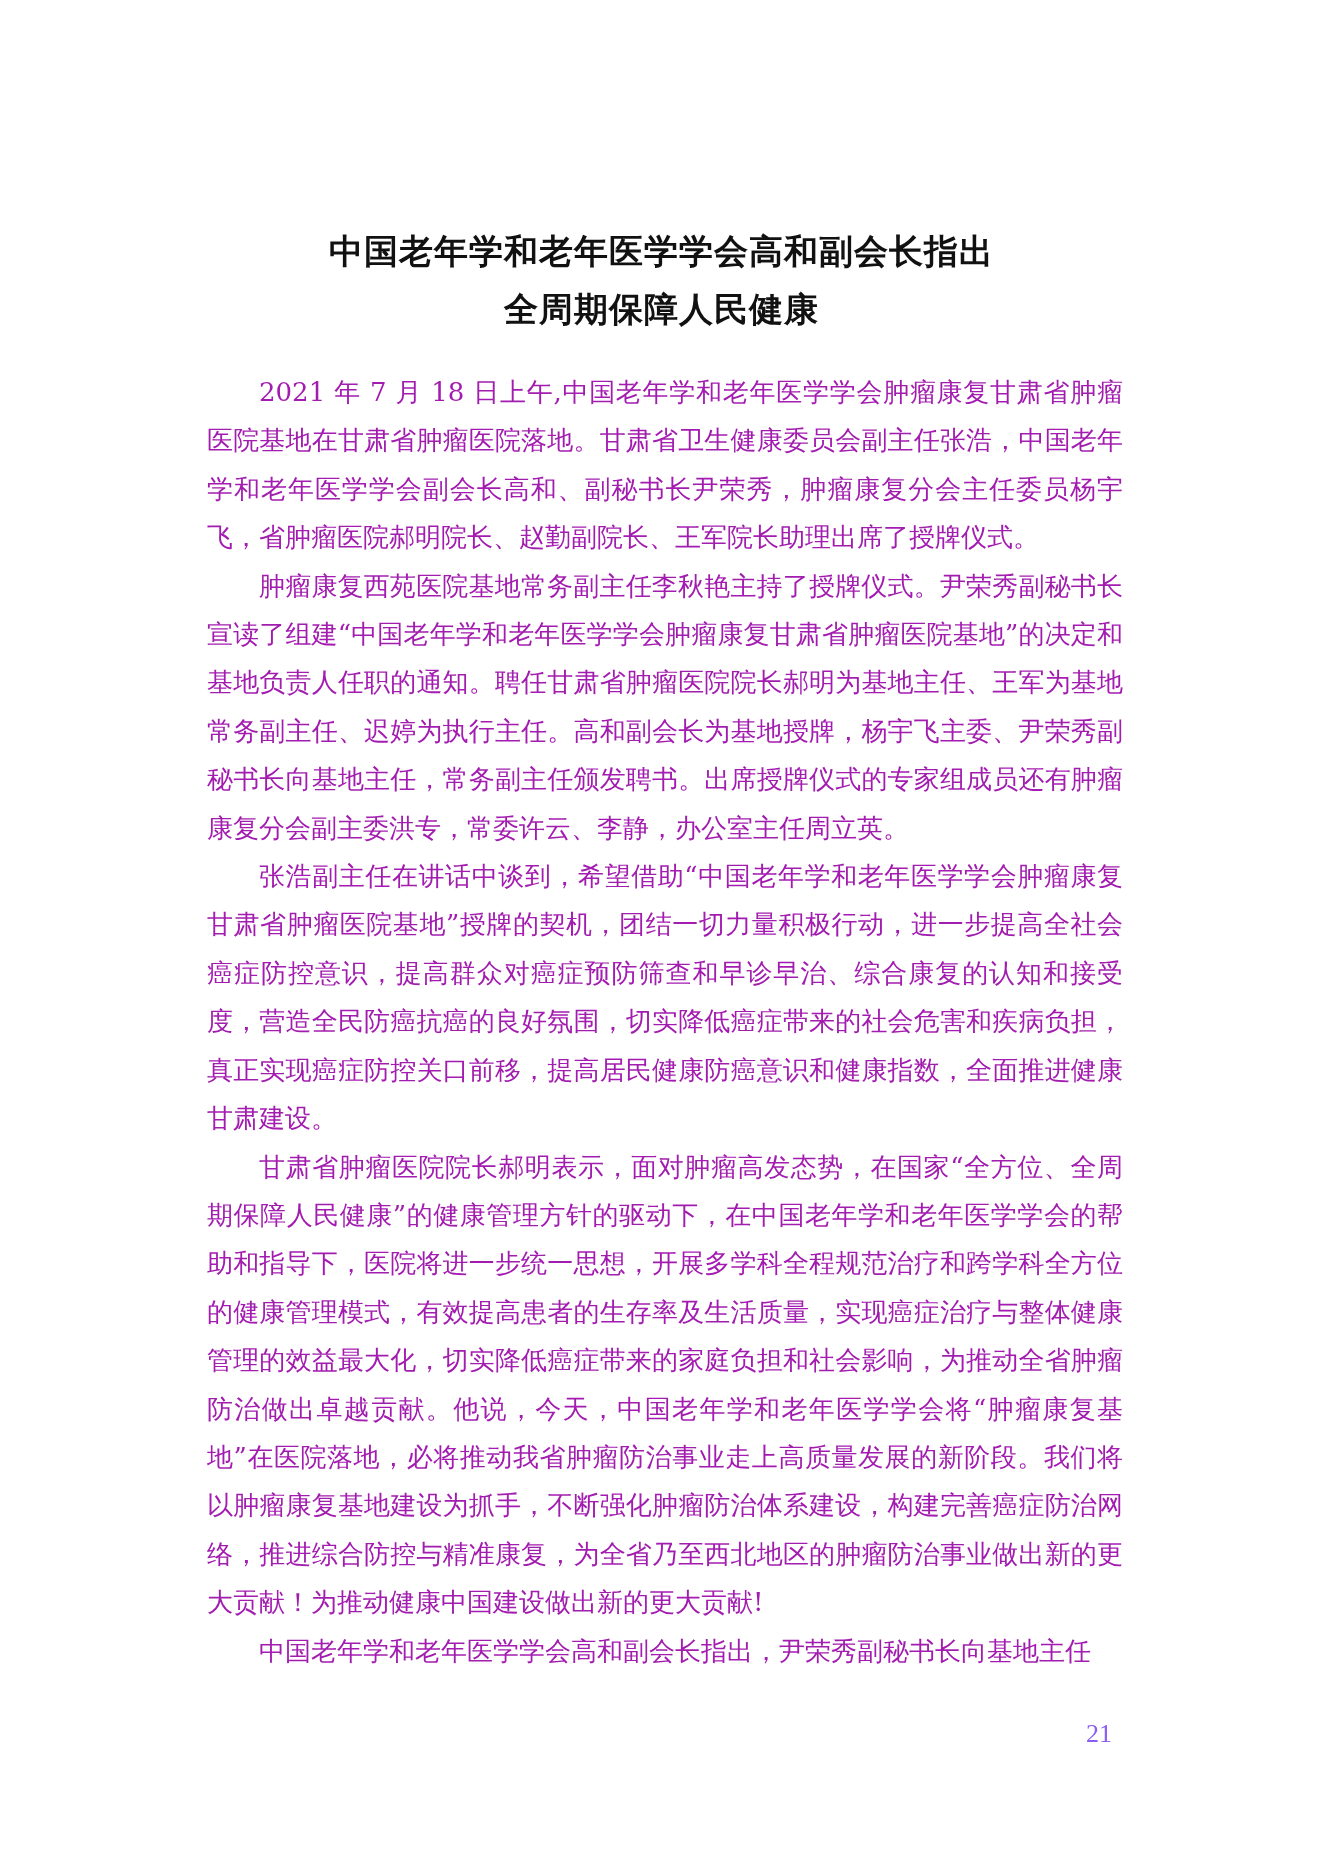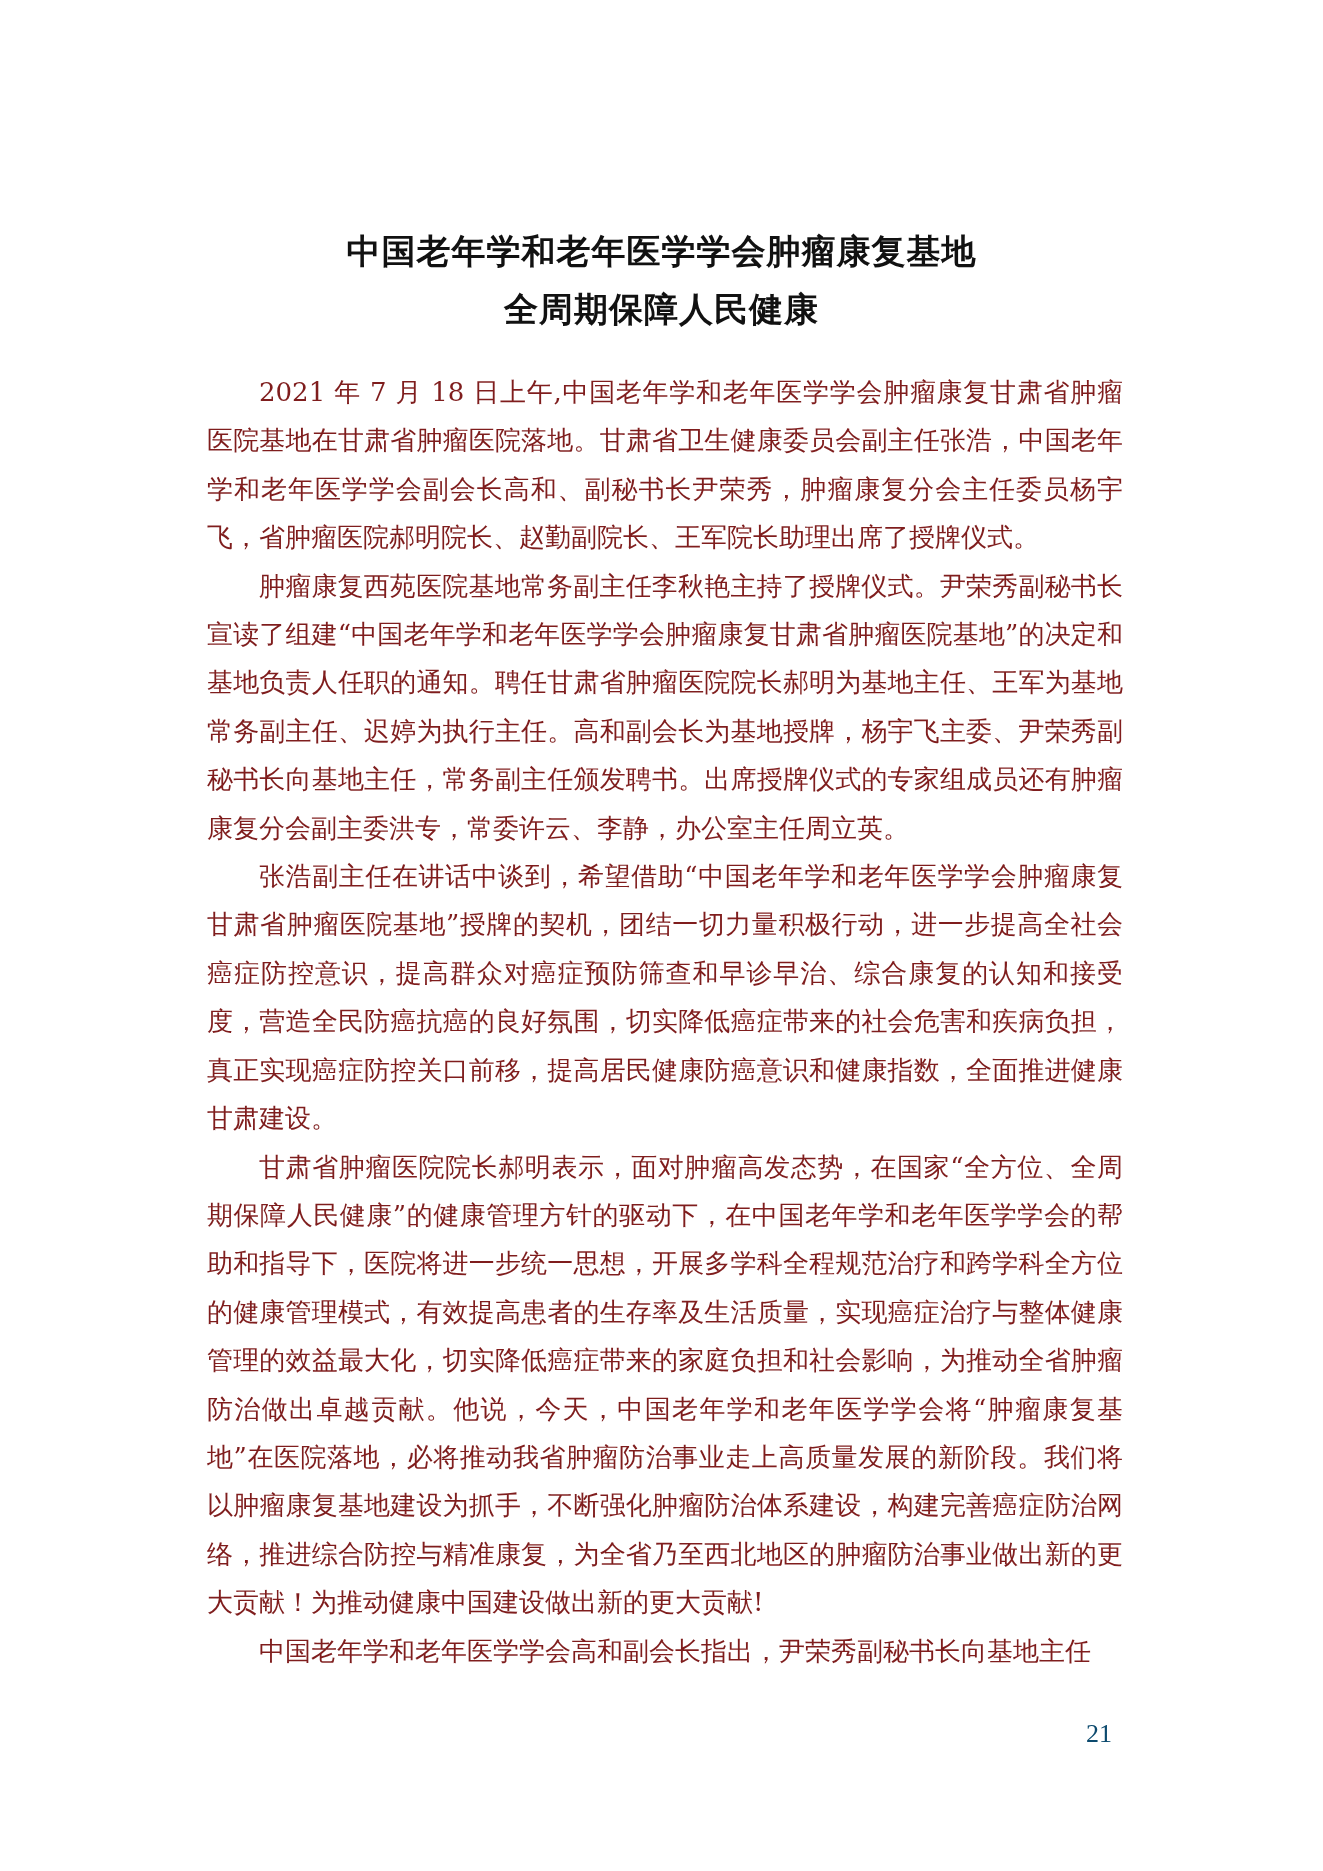--- a/index.html
+++ b/index.html
@@ -39,43 +39,43 @@
       display: block;
     }
     .body-text {
       position: absolute;
       left: 207px;
       top: 368px;
       width: 916px;
       font-family: "DejaVu Serif", "Liberation Serif", serif;
       font-size: 26px;
       line-height: 48.4px;
-      color: #7f1d1d;
+      color: #a21caf;
       text-align: justify;
     }
     .para {
       margin: 0;
       text-indent: 52px;
     }
     .page-number {
       position: absolute;
       left: 1086px;
       top: 1719px;
       font-family: "Liberation Serif", "DejaVu Serif", serif;
       font-size: 26px;
-      color: #0c4a6e;
+      color: #8b5cf6;
     }
   </style>
 </head>
 <body>
 
 <div class="page">
 
   <div class="title-block">
-    <span class="title-line">中国老年学和老年医学学会肿瘤康复基地</span>
+    <span class="title-line">中国老年学和老年医学学会高和副会长指出</span>
     <span class="title-line">全周期保障人民健康</span>
   </div>
 
   <div class="body-text">
     <p class="para">2021 年 7 月 18 日上午,中国老年学和老年医学学会肿瘤康复甘肃省肿瘤医院基地在甘肃省肿瘤医院落地。甘肃省卫生健康委员会副主任张浩，中国老年学和老年医学学会副会长高和、副秘书长尹荣秀，肿瘤康复分会主任委员杨宇飞，省肿瘤医院郝明院长、赵勤副院长、王军院长助理出席了授牌仪式。</p>
     <p class="para">肿瘤康复西苑医院基地常务副主任李秋艳主持了授牌仪式。尹荣秀副秘书长宣读了组建“中国老年学和老年医学学会肿瘤康复甘肃省肿瘤医院基地”的决定和基地负责人任职的通知。聘任甘肃省肿瘤医院院长郝明为基地主任、王军为基地常务副主任、迟婷为执行主任。高和副会长为基地授牌，杨宇飞主委、尹荣秀副秘书长向基地主任，常务副主任颁发聘书。出席授牌仪式的专家组成员还有肿瘤康复分会副主委洪专，常委许云、李静，办公室主任周立英。</p>
     <p class="para">张浩副主任在讲话中谈到，希望借助“中国老年学和老年医学学会肿瘤康复甘肃省肿瘤医院基地”授牌的契机，团结一切力量积极行动，进一步提高全社会癌症防控意识，提高群众对癌症预防筛查和早诊早治、综合康复的认知和接受度，营造全民防癌抗癌的良好氛围，切实降低癌症带来的社会危害和疾病负担，真正实现癌症防控关口前移，提高居民健康防癌意识和健康指数，全面推进健康甘肃建设。</p>
     <p class="para">甘肃省肿瘤医院院长郝明表示，面对肿瘤高发态势，在国家“全方位、全周期保障人民健康”的健康管理方针的驱动下，在中国老年学和老年医学学会的帮助和指导下，医院将进一步统一思想，开展多学科全程规范治疗和跨学科全方位的健康管理模式，有效提高患者的生存率及生活质量，实现癌症治疗与整体健康管理的效益最大化，切实降低癌症带来的家庭负担和社会影响，为推动全省肿瘤防治做出卓越贡献。他说，今天，中国老年学和老年医学学会将“肿瘤康复基地”在医院落地，必将推动我省肿瘤防治事业走上高质量发展的新阶段。我们将以肿瘤康复基地建设为抓手，不断强化肿瘤防治体系建设，构建完善癌症防治网络，推进综合防控与精准康复，为全省乃至西北地区的肿瘤防治事业做出新的更大贡献！为推动健康中国建设做出新的更大贡献!</p>
     <p class="para">中国老年学和老年医学学会高和副会长指出，尹荣秀副秘书长向基地主任</p>
   </div>

